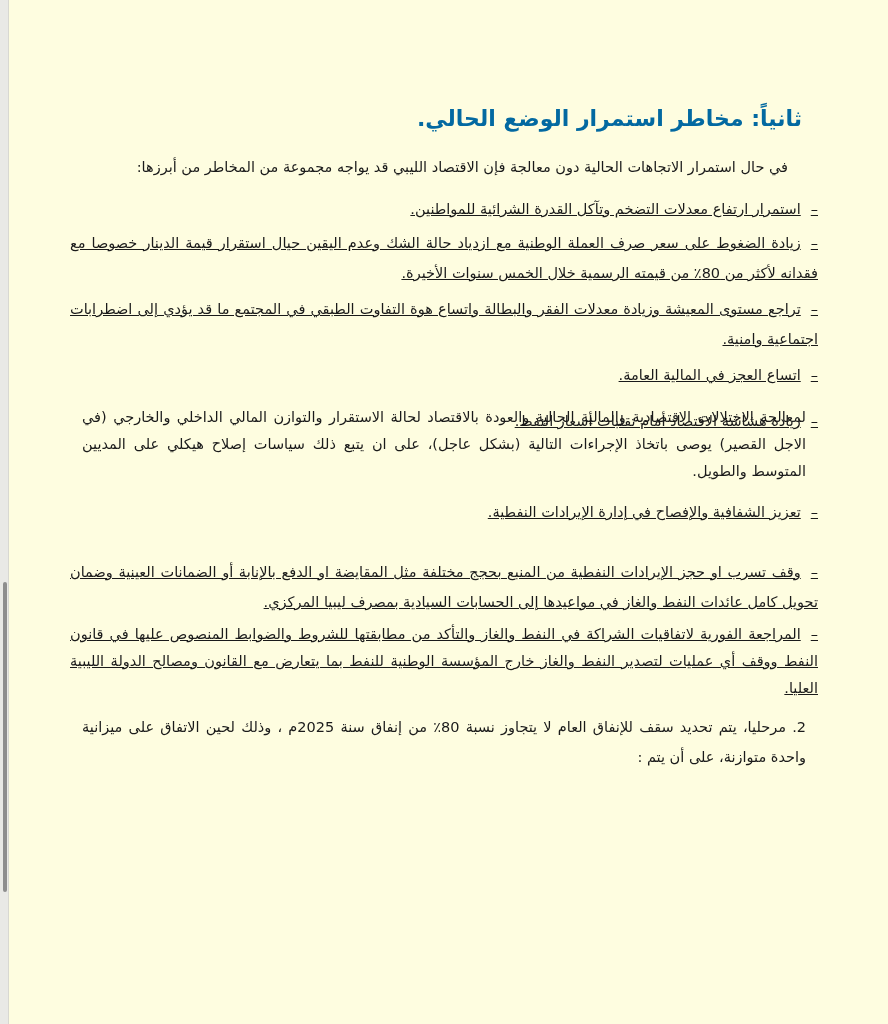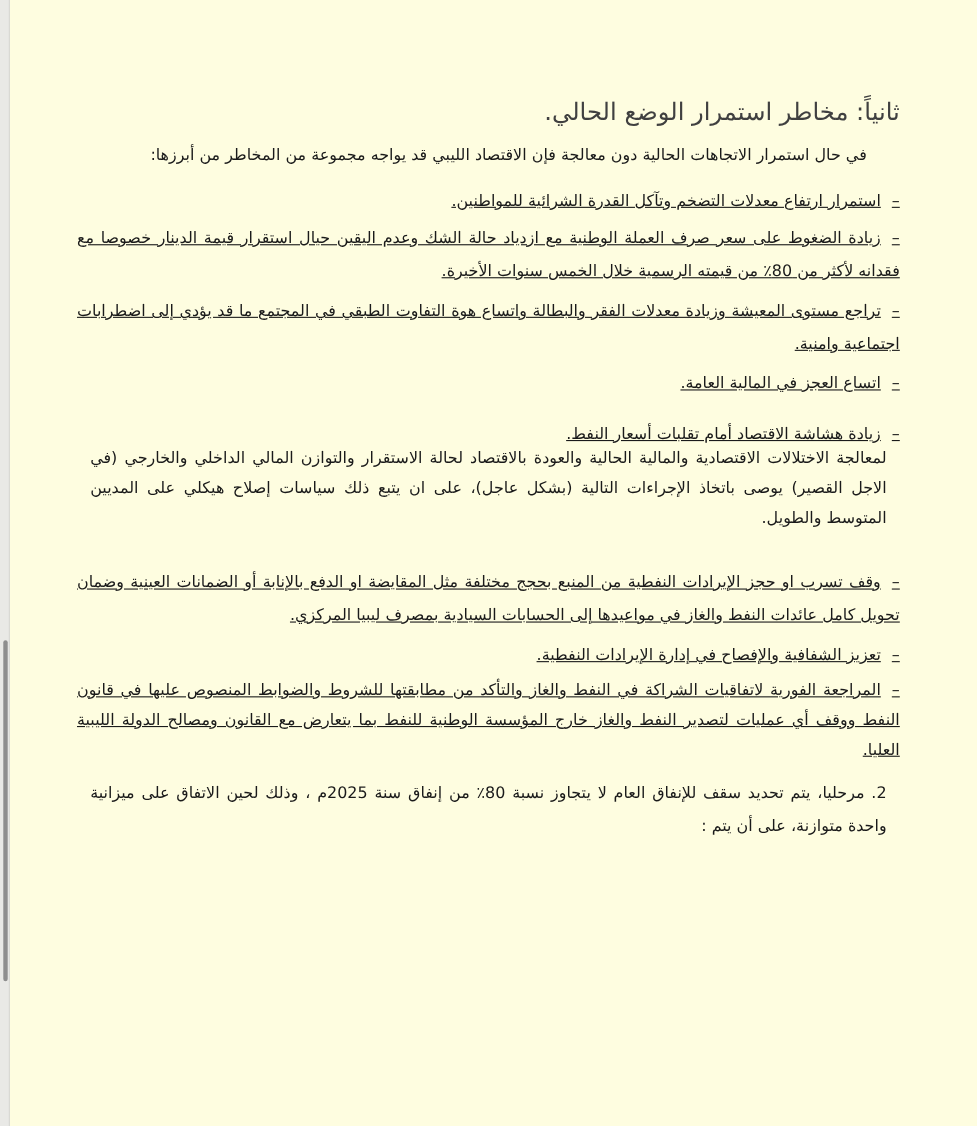--- a/index.html
+++ b/index.html
@@ -35,25 +35,25 @@
     }
     .page {
       position: absolute;
       left: 70px;
       top: 86px;
       width: 748px;
       direction: rtl;
       text-align: right;
     }
     .heading {
-      font-weight: normal;
+      font-weight: bold;
       font-size: 22px;
       line-height: 34px;
-      margin: 0;
-      color: #404040;
+      margin: 16px;
+      color: #0369a1;
     }
     .para {
       font-size: 14.5px;
       line-height: 30px;
       margin: 12px;
       text-align: justify;
       text-align-last: right;
     }
     .indent { text-indent: 18px; }
     .bullet {
@@ -95,25 +95,25 @@
     </p>
     <p class="bullet" style="margin-top:16px;">
       <span class="dash">–</span><span>زيادة هشاشة الاقتصاد أمام تقلبات أسعار النفط.</span>
     </p>
   </div>
 
   <div class="block" style="top:316px;">
     <p class="para tight" style="margin-top:2px;">لمعالجة الاختلالات الاقتصادية والمالية الحالية والعودة بالاقتصاد لحالة الاستقرار والتوازن المالي الداخلي والخارجي (في الاجل القصير) يوصى باتخاذ الإجراءات التالية (بشكل عاجل)، على ان يتبع ذلك سياسات إصلاح هيكلي على المديين المتوسط والطويل.</p>
 
 
+    <p class="bullet" style="margin-top:6px;">
+      <span class="dash">–</span><span>تعزيز الشفافية والإفصاح في إدارة الإيرادات النفطية.</span>
+    </p>
     <p class="bullet" style="margin-top:30px;">
       <span class="dash">–</span><span>وقف تسرب او حجز الإيرادات النفطية من المنبع بحجج مختلفة مثل المقايضة او الدفع بالإنابة أو الضمانات العينية وضمان تحويل كامل عائدات النفط والغاز في مواعيدها إلى الحسابات السيادية بمصرف ليبيا المركزي.</span>
-    </p>
-    <p class="bullet" style="margin-top:6px;">
-      <span class="dash">–</span><span>تعزيز الشفافية والإفصاح في إدارة الإيرادات النفطية.</span>
     </p>
     <p class="bullet tight" style="margin-top:4px;">
       <span class="dash">–</span><span>المراجعة الفورية لاتفاقيات الشراكة في النفط والغاز والتأكد من مطابقتها للشروط والضوابط المنصوص عليها في قانون النفط ووقف أي عمليات لتصدير النفط والغاز خارج المؤسسة الوطنية للنفط بما يتعارض مع القانون ومصالح الدولة الليبية العليا.</span>
     </p>
 
     <p class="para" style="margin-top:10px;">2. مرحليا، يتم تحديد سقف للإنفاق العام لا يتجاوز نسبة 80٪ من إنفاق سنة 2025م ، وذلك لحين الاتفاق على ميزانية واحدة متوازنة، على أن يتم :</p>
   </div>
 
 </div>
 

